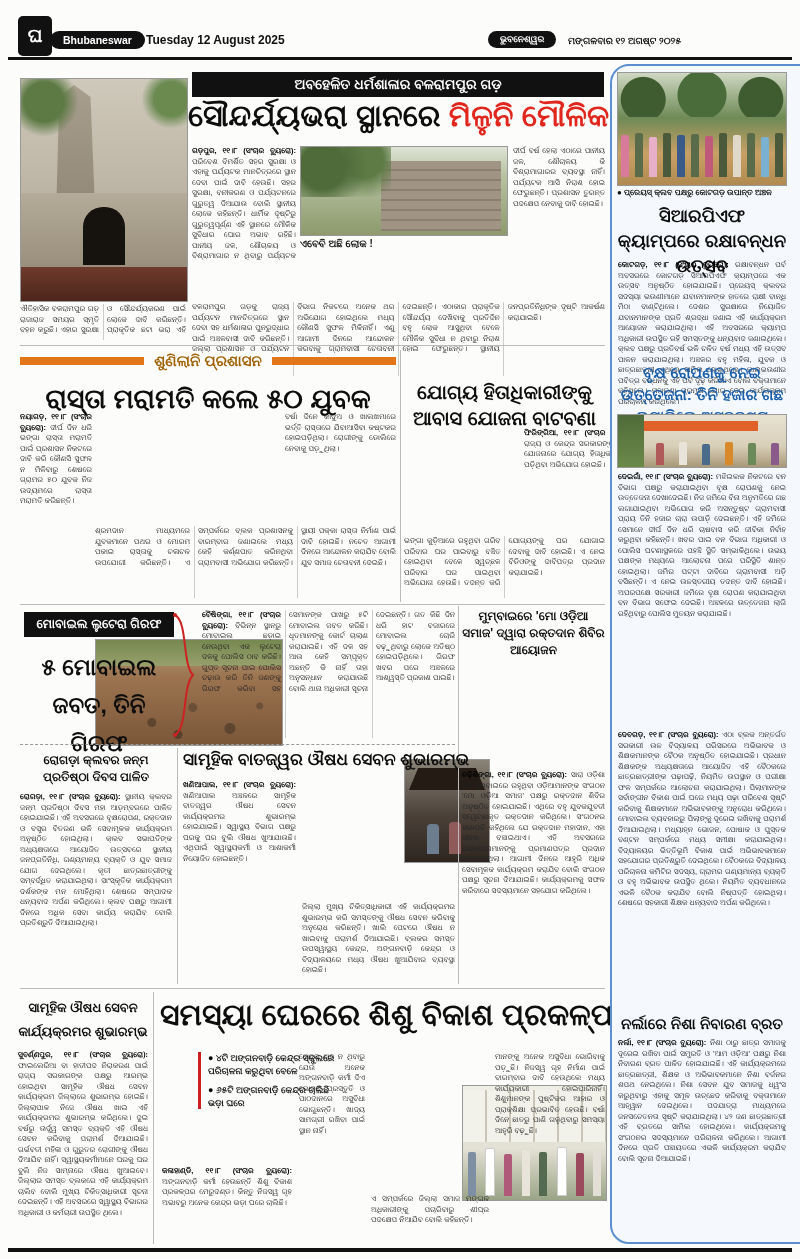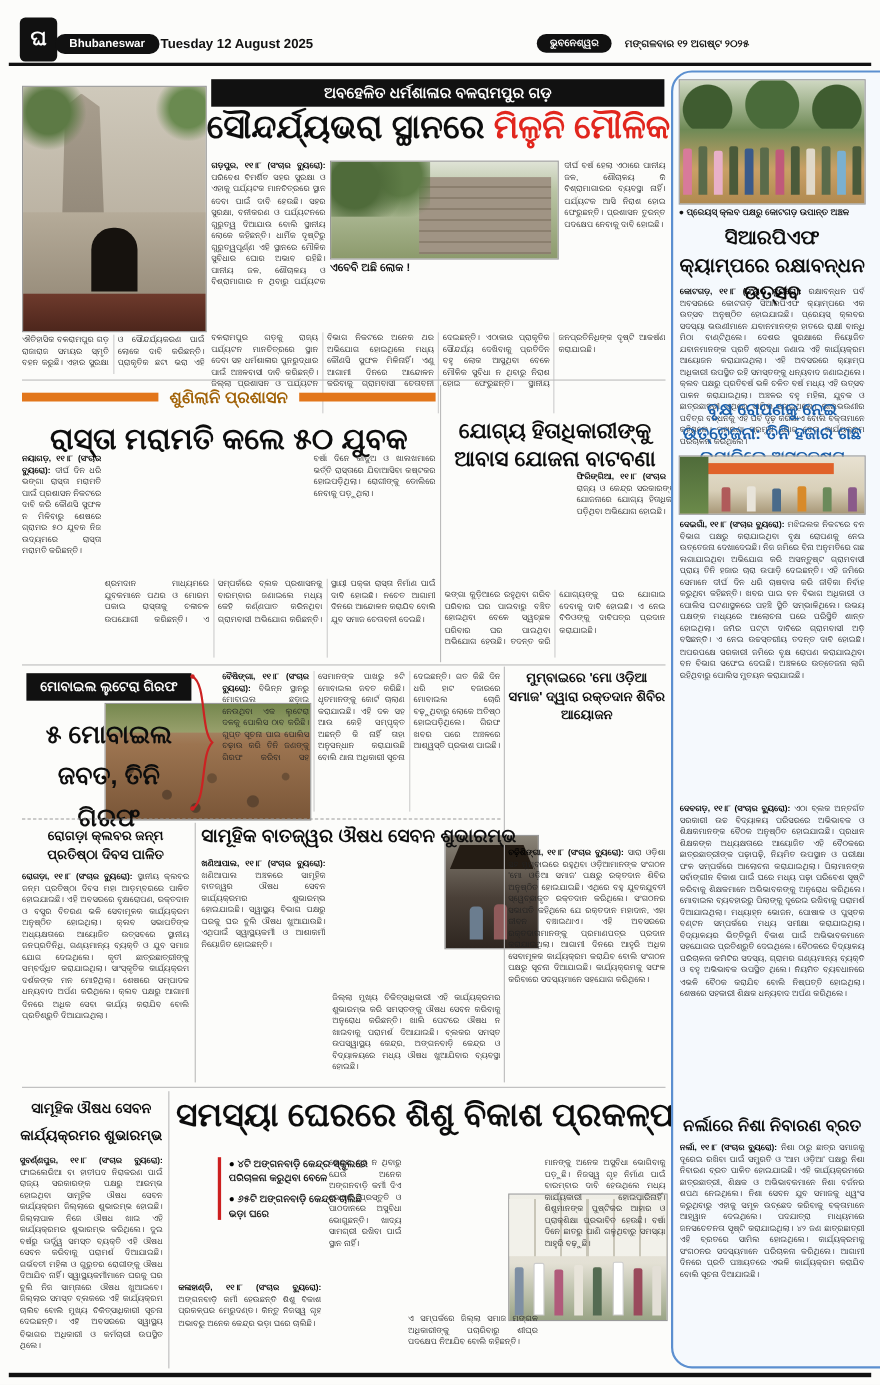--- a/index.html
+++ b/index.html
@@ -182,21 +182,21 @@
     <b>ଚଢ଼ିଶିଙ୍ଗା, ୧୧।୮ (ସଂଚାର ବ୍ୟୁରୋ):</b>
     <span>ସାରା ଓଡ଼ିଶା ସହ ମୁମ୍ବାଇରେ ରହୁଥିବା ଓଡ଼ିଆମାନଙ୍କ ସଂଗଠନ 'ମୋ ଓଡ଼ିଆ ସମାଜ' ପକ୍ଷରୁ ରକ୍ତଦାନ ଶିବିର ଅନୁଷ୍ଠିତ ହୋଇଯାଇଛି। ଏଥିରେ ବହୁ ଯୁବକଯୁବତୀ ସ୍ୱେଚ୍ଛାକୃତ ରକ୍ତଦାନ କରିଥିଲେ। ସଂଗଠନର ସଭାପତି କହିଥିଲେ ଯେ ରକ୍ତଦାନ ମହାଦାନ, ଏହା ଜୀବନ ବଞ୍ଚାଇଥାଏ। ଏହି ଅବସରରେ ରକ୍ତଦାତାମାନଙ୍କୁ ପ୍ରମାଣପତ୍ର ପ୍ରଦାନ କରାଯାଇଥିଲା। ଆଗାମୀ ଦିନରେ ଆହୁରି ଅଧିକ ସେବାମୂଳକ କାର୍ଯ୍ୟକ୍ରମ କରାଯିବ ବୋଲି ସଂଗଠନ ପକ୍ଷରୁ ସୂଚନା ଦିଆଯାଇଛି। କାର୍ଯ୍ୟକ୍ରମକୁ ସଫଳ କରିବାରେ ସଦସ୍ୟମାନେ ସହଯୋଗ କରିଥିଲେ।</span>
   </div>
 
   <div class="abs thin" style="left:20px;top:988px;width:585px;height:1px;"></div>
 
   <div class="abs hl center" style="left:18px;top:996px;width:130px;font-size:13px;line-height:24px;">
     <div>ସାମୂହିକ ଔଷଧ ସେବନ</div>
     <div>କାର୍ଯ୍ୟକ୍ରମର ଶୁଭାରମ୍ଭ</div>
   </div>
-  <div class="abs body-txt" style="left:18px;top:1050px;width:130px;height:194px;">
+  <div class="abs body-txt" style="left:18px;top:1050px;width:130px;height:194px;font-family:Liberation Serif, serif;">
     <b>ସୁବର୍ଣ୍ଣପୁର, ୧୧।୮ (ସଂଚାର ବ୍ୟୁରୋ):</b>
     <span>ଫାଇଲେରିଆ ବା ହାତୀପଦ ନିରାକରଣ ପାଇଁ ରାଜ୍ୟ ସରକାରଙ୍କ ପକ୍ଷରୁ ଆରମ୍ଭ ହୋଇଥିବା ସାମୂହିକ ଔଷଧ ସେବନ କାର୍ଯ୍ୟକ୍ରମ ଜିଲ୍ଲାରେ ଶୁଭାରମ୍ଭ ହୋଇଛି। ଜିଲ୍ଲାପାଳ ନିଜେ ଔଷଧ ଖାଇ ଏହି କାର୍ଯ୍ୟକ୍ରମର ଶୁଭାରମ୍ଭ କରିଥିଲେ। ଦୁଇ ବର୍ଷରୁ ଊର୍ଦ୍ଧ୍ୱ ସମସ୍ତ ବ୍ୟକ୍ତି ଏହି ଔଷଧ ସେବନ କରିବାକୁ ପରାମର୍ଶ ଦିଆଯାଇଛି। ଗର୍ଭବତୀ ମହିଳା ଓ ଗୁରୁତର ରୋଗୀଙ୍କୁ ଔଷଧ ଦିଆଯିବ ନାହିଁ। ସ୍ୱାସ୍ଥ୍ୟକର୍ମୀମାନେ ଘରକୁ ଘର ବୁଲି ନିଜ ସାମ୍ନାରେ ଔଷଧ ଖୁଆଇବେ। ଜିଲ୍ଲାର ସମସ୍ତ ବ୍ଲକରେ ଏହି କାର୍ଯ୍ୟକ୍ରମ ଚାଲିବ ବୋଲି ମୁଖ୍ୟ ଚିକିତ୍ସାଧିକାରୀ ସୂଚନା ଦେଇଛନ୍ତି। ଏହି ଅବସରରେ ସ୍ୱାସ୍ଥ୍ୟ ବିଭାଗର ଅଧିକାରୀ ଓ କର୍ମଚାରୀ ଉପସ୍ଥିତ ଥିଲେ।</span>
   </div>
 
   <div class="abs thin" style="left:153px;top:992px;width:1px;height:252px;"></div>
 
   <div class="abs hl" style="left:160px;top:998px;width:446px;font-size:30px;white-space:nowrap;">ସମସ୍ୟା ଘେରରେ ଶିଶୁ ବିକାଶ ପ୍ରକଳ୍ପ</div>
 
   <div class="abs" style="left:162px;top:1052px;width:130px;border-left:3px solid #cc1f1f;padding-left:7px;margin-left:36px;">
     <div style="font-size:9px;font-weight:bold;line-height:12.5px;margin-bottom:7px;">

